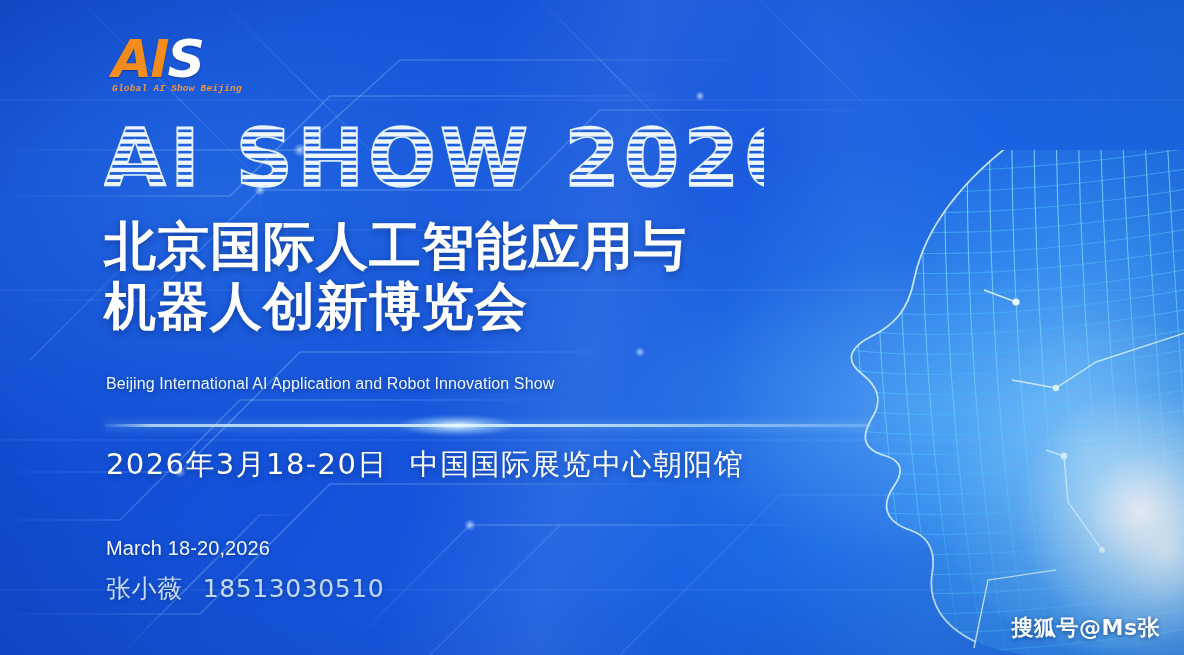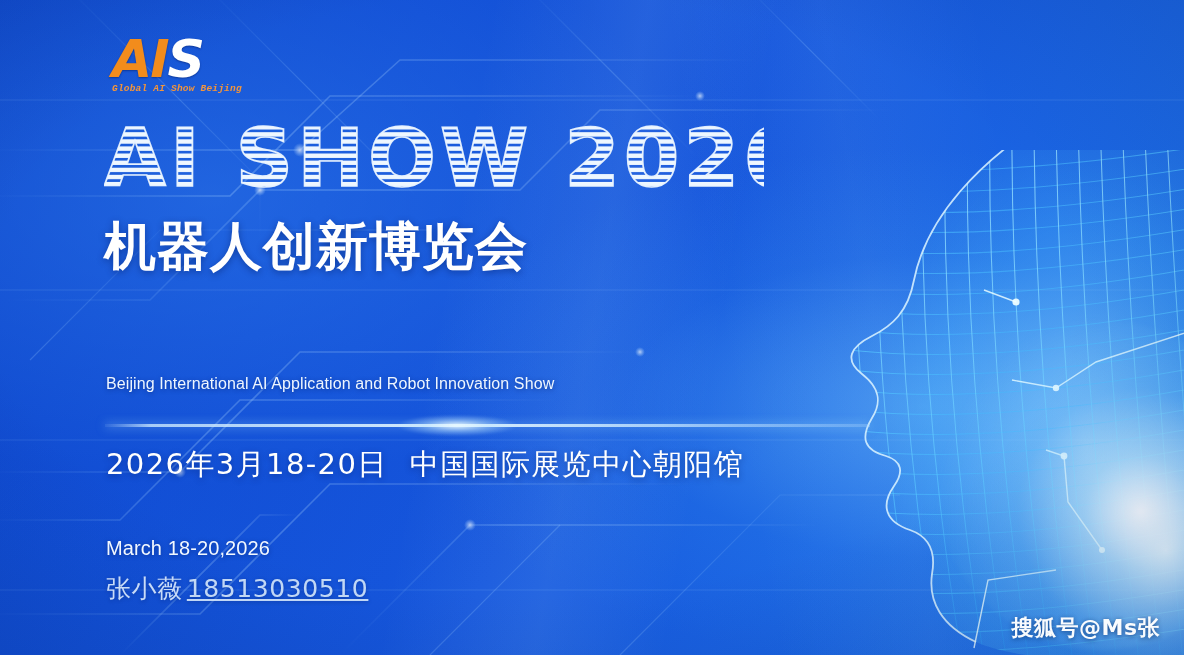--- a/index.html
+++ b/index.html
@@ -154,21 +154,21 @@
     left: 106px; top: 572px;
     color: #cfe1f7;
     font-family: "DejaVu Sans", sans-serif;
     font-size: 25px;
     letter-spacing: .6px;
     white-space: nowrap;
     opacity: .93;
     text-shadow: 0 1px 4px rgba(4,30,100,0.45);
   }
   .contact .cname { color: #d6e6fb; }
-  .contact .cphone { color: #cfe2f8; margin-left: 4px; text-decoration: underline; }
+  .contact .cphone { color: #cfe2f8; margin-left: 20px; }
 
   
   .watermark {
     position: absolute;
     right: 24px; bottom: 12px;
     color: #ffffff;
     font-family: "DejaVu Sans", sans-serif;
     font-weight: bold;
     font-size: 22px;
     letter-spacing: .5px;
@@ -393,20 +393,21 @@
         </mask>
       </defs>
       <g mask="url(#txtmask)">
         <rect x="-4" y="-2" width="668" height="88" fill="url(#stripes)"></rect>
       </g>
       <text x="0" y="68" font-family="'DejaVu Sans',sans-serif" font-size="80" font-weight="bold" letter-spacing="4" fill="none" stroke="#eaf4ff" stroke-opacity=".95" stroke-width="1.7">AI SHOW 2026</text>
     </svg>
   </div>
 
   <div class="cn-title">
+    <div>北京国际人工智能应用与</div>
     <div>机器人创新博览会</div>
   </div>
 
   <div class="en-sub">Beijing International AI Application and Robot Innovation Show</div>
 
   <div class="divider"></div>
 
   <div class="date-cn"><span>2026年3月18-20日</span><span class="gap"></span><span>中国国际展览中心朝阳馆</span></div>
 
   <div class="date-en">

